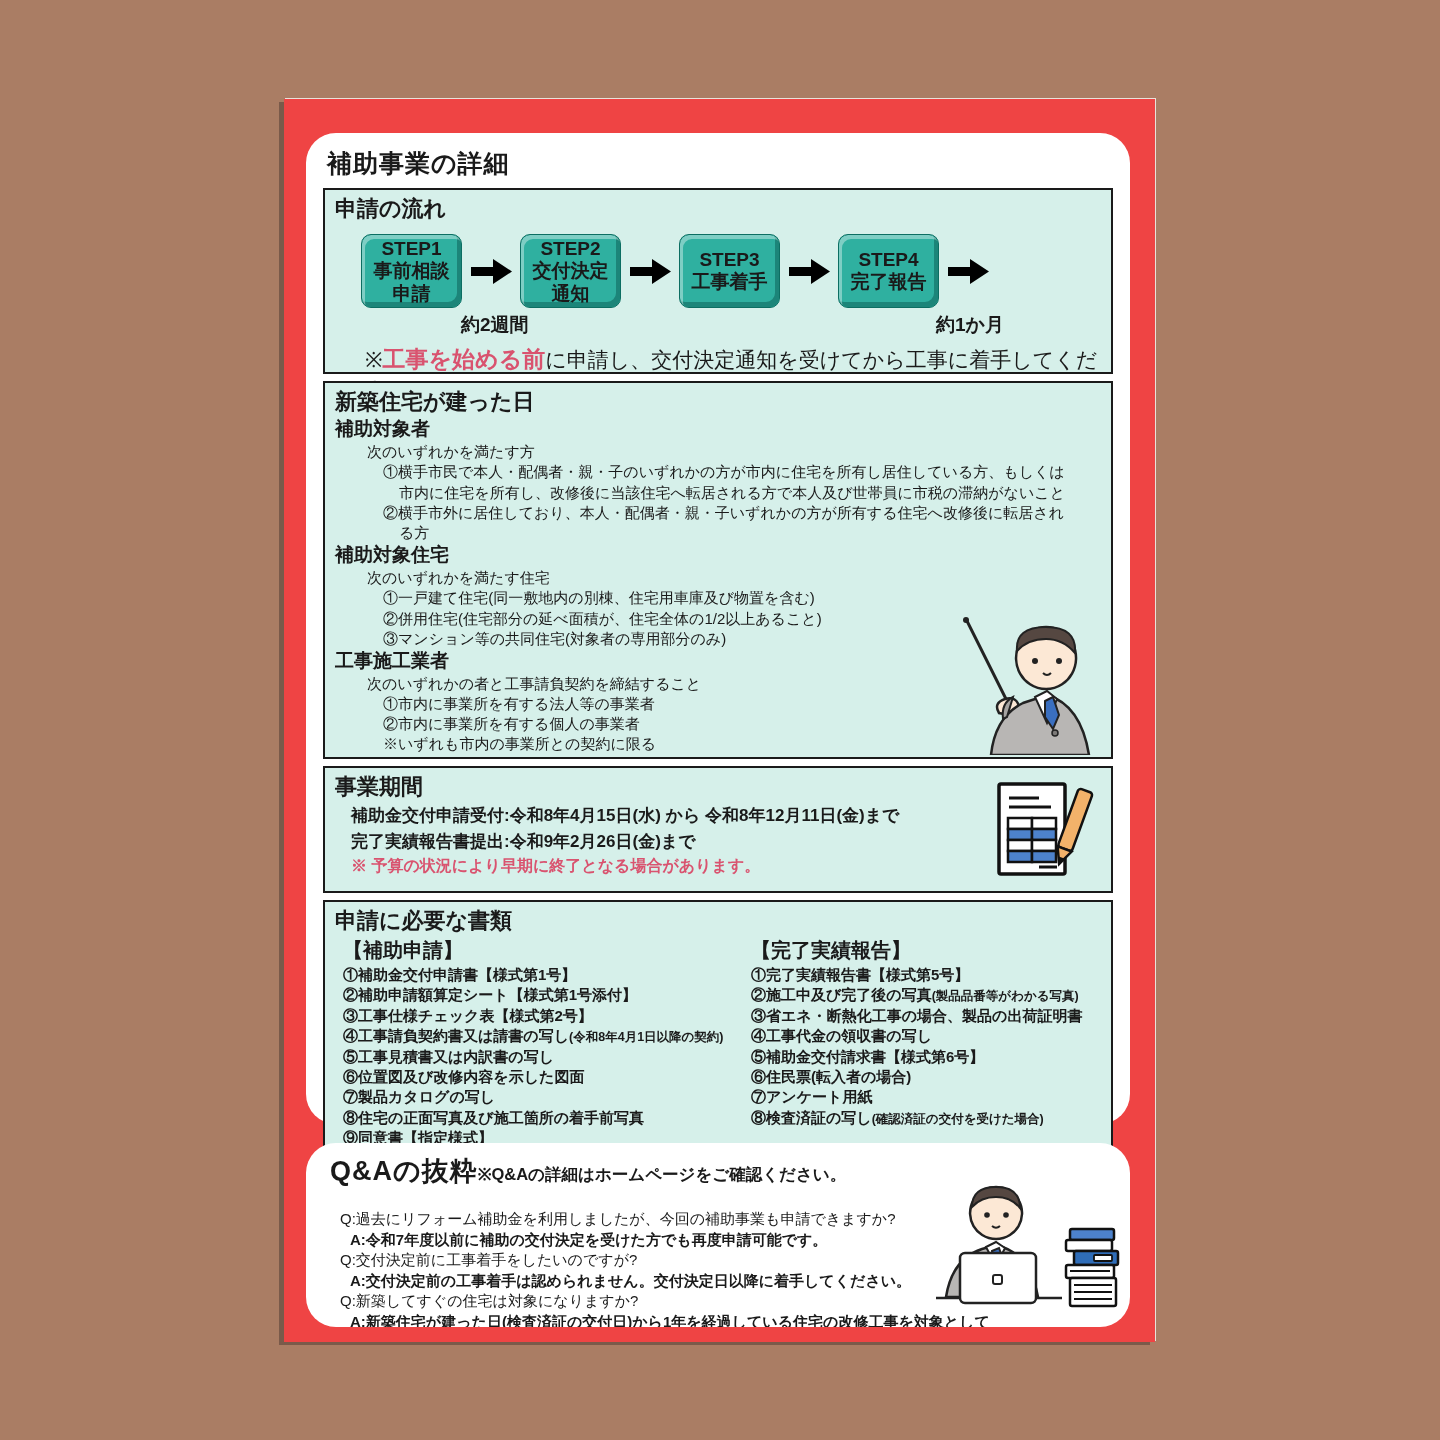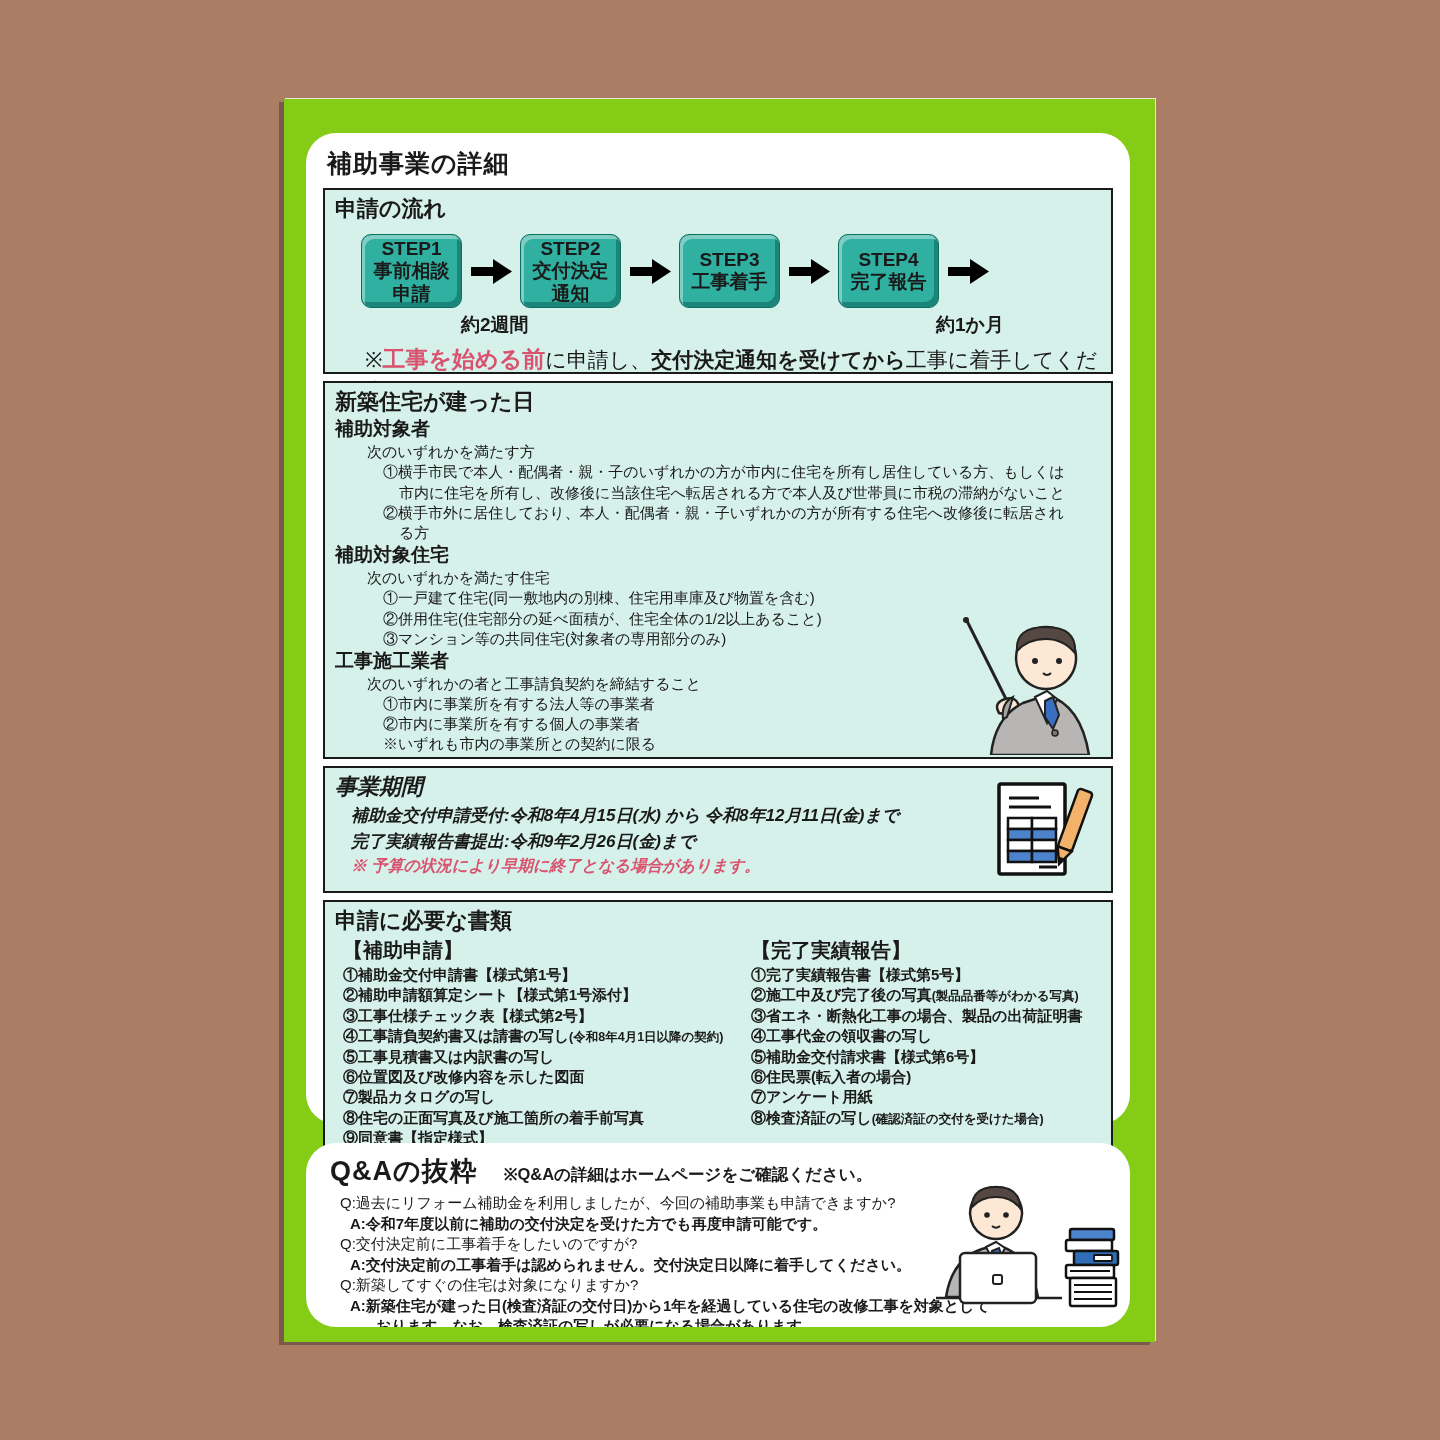--- a/index.html
+++ b/index.html
@@ -1,21 +1,21 @@
 <!DOCTYPE html>
 <html><head>
 <meta charset="utf-8">
 <style>
   * { margin:0; padding:0; box-sizing:border-box; }
   html,body { width:1440px; height:1440px; }
   body { background:#aa7d64; font-family:"Liberation Sans", sans-serif; color:#1a1a1a; position:relative; }
 
   .card {
     position:absolute; left:284px; top:99px; width:871px; height:1243px;
-    background:#84cc16;
+    background:#ef4444;
     box-shadow: 1px -1px 0 0 #e9e2da, -5px 3px 0 0 rgba(82,62,52,.55);
   }
   .panel { position:absolute; left:22px; width:824px; background:#ffffff; border-radius:30px; }
   .main-panel { top:34px; height:991px; padding:10px 17px 8px 17px; }
   .qa-panel { top:1044px; height:184px; padding:10px 20px 6px 24px; overflow:hidden; }
 
   h1.page-title { font-size:25px; font-weight:800; letter-spacing:1px; margin:4px 0 8px 4px; }
 
   .box { background:#d6f0ea; border:2px solid #1a1a1a; margin-bottom:7px; padding:4px 8px 6px 10px; position:relative; }
   .box h2 { font-size:22px; font-weight:800; line-height:1.2; margin:2px 0 2px 0; }
@@ -30,47 +30,47 @@
     font-size:19px; font-weight:600; line-height:1.18;
     box-shadow: inset 3px 4px 0 rgba(255,255,255,.38), inset -4px -5px 0 rgba(0,70,62,.40);
   }
   .step.goal { width:108px; height:82px; font-size:25px; font-weight:600; }
   .arrow { flex:0 0 auto; }
   .flow-label { position:absolute; top:84px; font-size:19px; font-weight:600; }
   .flow-label.l1 { left:100px; }
   .flow-label.l2 { left:575px; }
   .flow-note { margin:30px 0 0 30px; font-size:21px; font-weight:500; }
   .flow-note .red { color:#d9536f; font-weight:800; font-size:23px; }
-  .flow-note b { font-weight:700;text-align:center; }
+  .flow-note b { font-weight:400;text-align:center; }
 
   
   .target-box { min-height:330px; padding-bottom:2px; }
   .sub-h { font-size:19px; font-weight:800; margin-left:0; line-height:1.3; }
   .intro { font-size:15px; font-weight:500; margin-left:32px; line-height:1.35; }
   .t-item { font-size:15px; font-weight:500; margin-left:48px; line-height:1.35;
             padding-left:16px; text-indent:-16px; max-width:690px; }
   .presenter { position:absolute; right:8px; bottom:2px; }
 
   
-  .period-box { height:127px;font-style:italic; }
+  .period-box { height:127px; }
   .period-line { font-size:17px; font-weight:800; margin:4px 0 2px 16px; line-height:1.4; }
   .period-note { font-size:16px; font-weight:800; color:#d9536f; margin:2px 0 0 16px; }
   .doc-icon { position:absolute; right:16px; top:12px; }
 
   
   .docs-box { min-height:258px; }
   .docs-cols { display:flex; margin-top:2px; }
   .docs-col1 { flex:0 0 408px; }
   .docs-col2 { flex:1; }
   .docs-sub { font-size:20px; font-weight:700; line-height:1.45; margin-left:8px; }
   .d-item { font-size:15px; font-weight:600; line-height:1.36; margin-left:8px; white-space:nowrap; }
   .d-item .small { font-size:12.5px; }
 
   
-  .qa-head { display:flex; align-items:baseline; gap:26px; margin-bottom:4px; }
+  .qa-head { display:flex; align-items:baseline; margin-bottom:20px; }
   .qa-head h2 { font-size:27px; font-weight:800; letter-spacing:1px; }
   .qa-head .qa-note { font-size:16.5px; font-weight:800; }
   .qa-line { font-size:15px; line-height:20.5px; }
   .qa-q { font-weight:500; padding-left:10px; }
   .qa-a { font-weight:800; padding-left:46px; text-indent:-26px; max-width:660px; }
   .qa-art { position:absolute; right:10px; bottom:6px; }
 </style>
 </head>
 <body>
 

